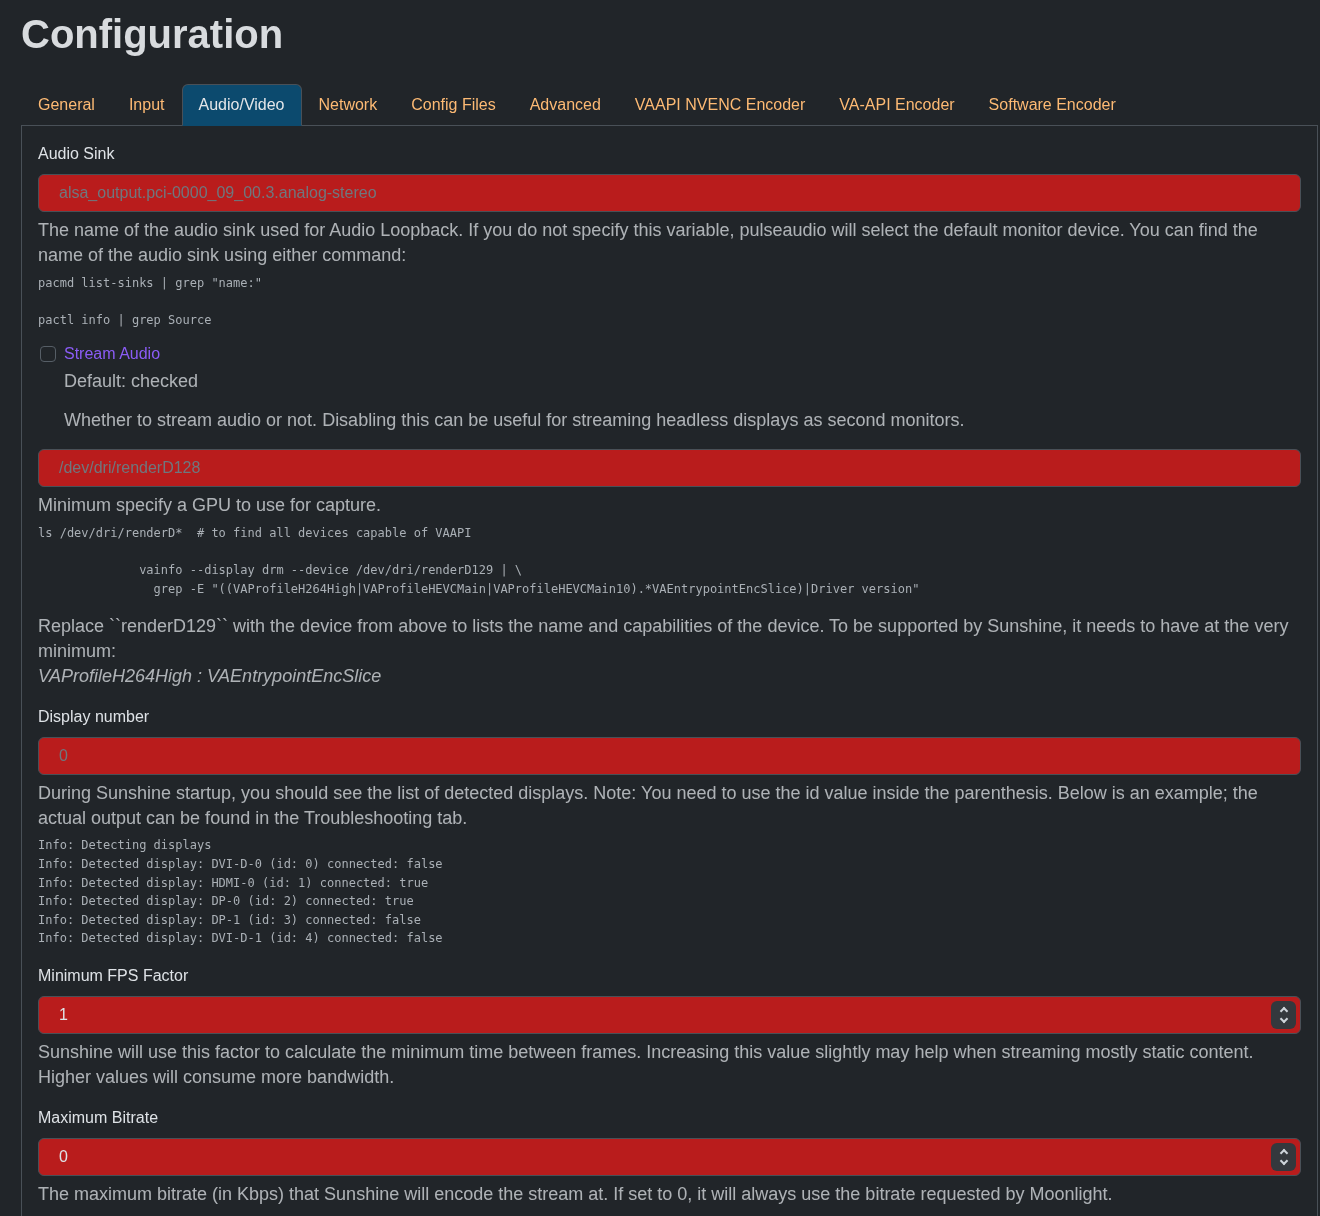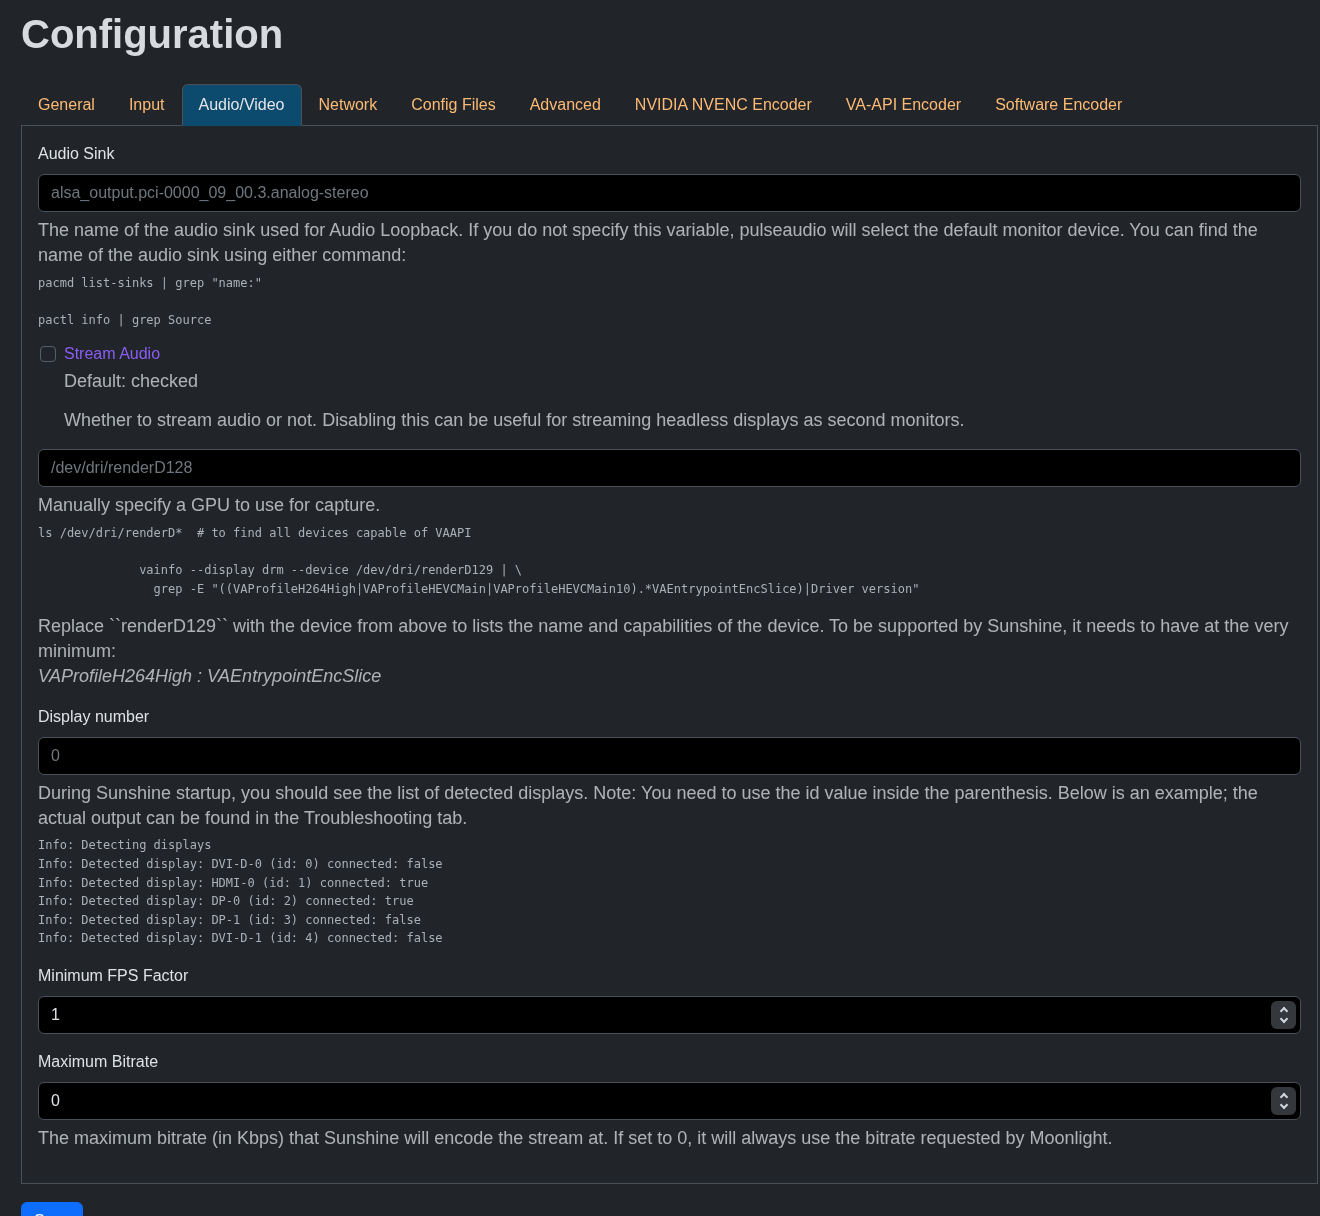--- a/index.html
+++ b/index.html
@@ -58,25 +58,25 @@
     display: block;
     margin-bottom: 8px;
     font-size: 16px;
     line-height: 1.5;
     color: #dee2e6;
   }
   input.text-input {
     display: block;
     width: 100%;
     height: 38px;
-    padding: 6px 12px;
+    padding: 6px 20px;
     font-size: 16px;
     font-family: "Liberation Sans", sans-serif;
     color: #dee2e6;
-    background: #000000;
+    background: #b91c1c;
     border: 1px solid #495057;
     border-radius: 6px;
     outline: none;
   }
   input.text-input::placeholder { color: #6f777e; opacity: 1; }
 
   .form-text {
     margin-top: 6px;
     font-size: 18px;
     line-height: 1.38;
@@ -168,21 +168,21 @@
 
   <h1 class="page-title">Configuration</h1>
 
   <ul class="tabs">
     <li class="tab">General</li>
     <li class="tab">Input</li>
     <li class="tab active">Audio/Video</li>
     <li class="tab">Network</li>
     <li class="tab">Config Files</li>
     <li class="tab">Advanced</li>
-    <li class="tab">NVIDIA NVENC Encoder</li>
+    <li class="tab">VAAPI NVENC Encoder</li>
     <li class="tab">VA-API Encoder</li>
     <li class="tab">Software Encoder</li>
   </ul>
 
   <div class="panel">
 
     <div class="group">
       <label class="field-label">Audio Sink</label>
       <input class="text-input" type="text" placeholder="alsa_output.pci-0000_09_00.3.analog-stereo" style="">
       <div class="form-text">The name of the audio sink used for Audio Loopback. If you do not specify this variable, pulseaudio will select the default monitor device. You can find the name of the audio sink using either command:</div>
@@ -195,21 +195,21 @@
       <div class="check-row">
         <input class="checkbox" type="checkbox" id="streamAudio" style="">
         <label class="check-label" for="streamAudio">Stream Audio</label>
       </div>
       <div class="form-text check-indent">Default: checked</div>
       <div class="form-text check-indent check-desc">Whether to stream audio or not. Disabling this can be useful for streaming headless displays as second monitors.</div>
     </div>
 
     <div class="group">
       <input class="text-input" type="text" placeholder="/dev/dri/renderD128" style="">
-      <div class="form-text">Manually specify a GPU to use for capture.</div>
+      <div class="form-text">Minimum specify a GPU to use for capture.</div>
       <pre class="code">ls /dev/dri/renderD*  # to find all devices capable of VAAPI
 
               vainfo --display drm --device /dev/dri/renderD129 | \
                 grep -E "((VAProfileH264High|VAProfileHEVCMain|VAProfileHEVCMain10).*VAEntrypointEncSlice)|Driver version"
 </pre>
       <div class="form-text note">Replace ``renderD129`` with the device from above to lists the name and capabilities of the device. To be supported by Sunshine, it needs to have at the very minimum:</div>
       <div class="form-text note-em">VAProfileH264High : VAEntrypointEncSlice</div>
     </div>
 
     <div class="group">
@@ -226,20 +226,21 @@
 
     <div class="group">
       <label class="field-label">Minimum FPS Factor</label>
       <div class="num-wrap">
         <input class="text-input num-input" type="number" value="1" style="">
         <div class="spin">
           <i class="chev up"></i>
           <i class="chev down"></i>
         </div>
       </div>
+      <div class="form-text">Sunshine will use this factor to calculate the minimum time between frames. Increasing this value slightly may help when streaming mostly static content. Higher values will consume more bandwidth.</div>
     </div>
 
     <div class="group" style="margin-bottom:0;">
       <label class="field-label">Maximum Bitrate</label>
       <div class="num-wrap">
         <input class="text-input num-input" type="number" value="0" style="">
         <div class="spin">
           <i class="chev up"></i>
           <i class="chev down"></i>
         </div>

